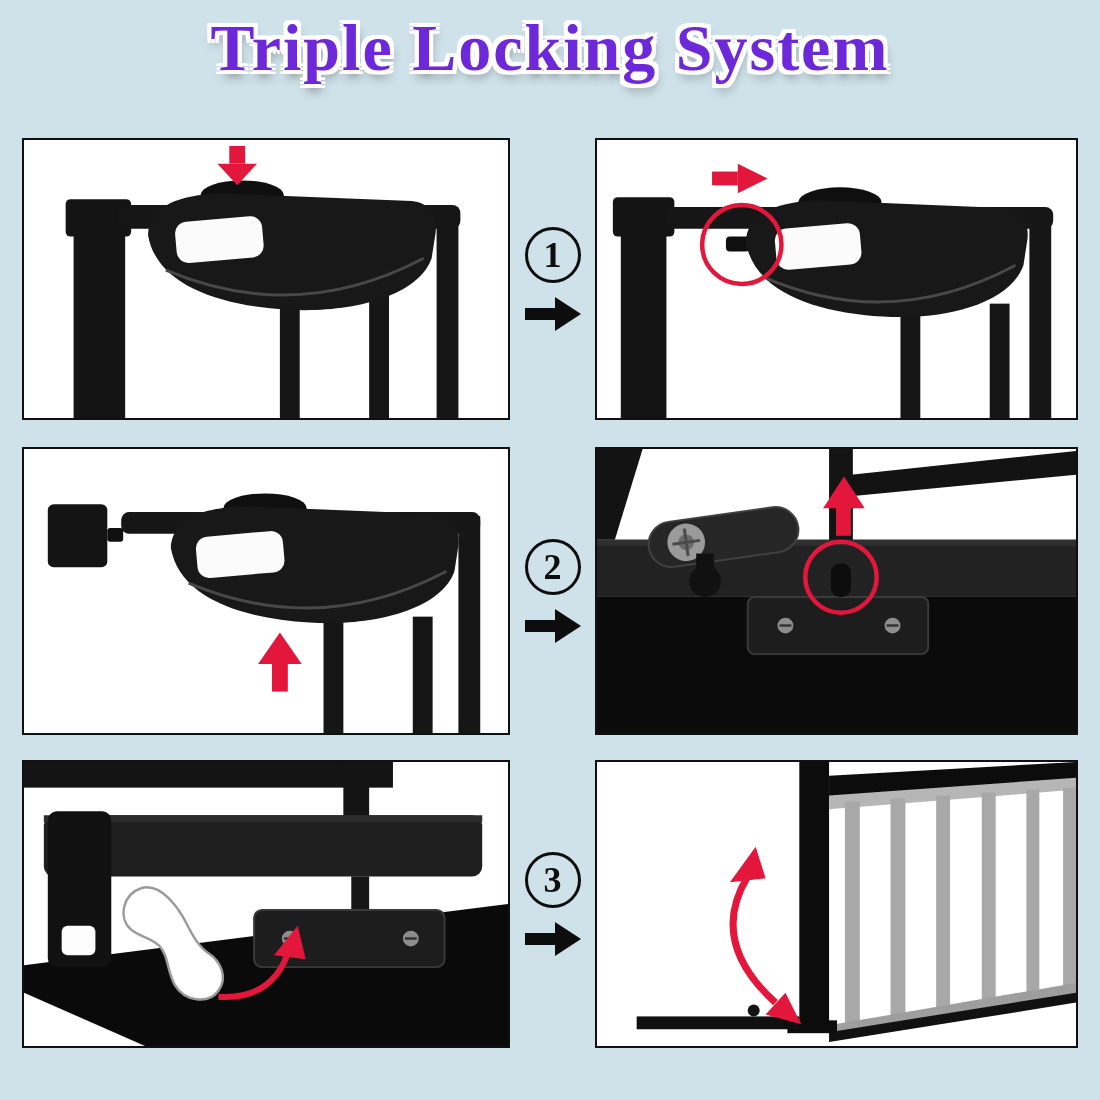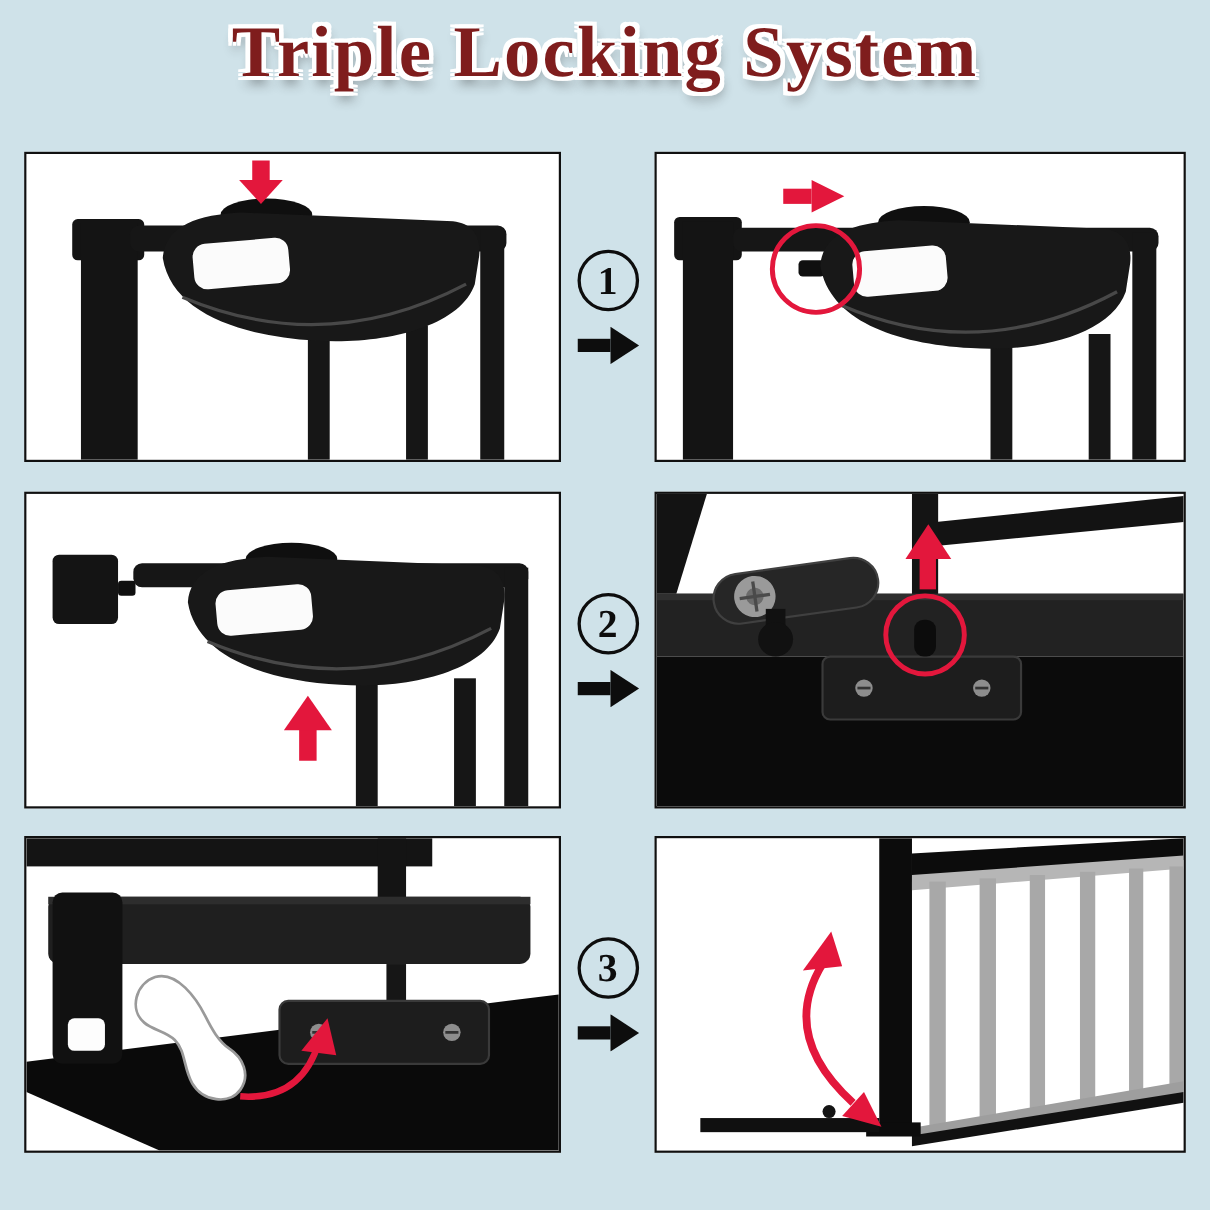--- a/index.html
+++ b/index.html
@@ -18,21 +18,21 @@
   }
   .title{
     position:absolute;
     top:10px;left:0;width:100%;
     margin:0;
     text-align:center;
     font-family:"Liberation Serif","DejaVu Serif",serif;
     font-weight:800;
     font-size:66px;
     letter-spacing:2px;
-    color:#7f1d1d;
+    color:#6d28d9;
     text-shadow:
       -4px -4px 0 #fff, 4px -4px 0 #fff, -4px 4px 0 #fff, 4px 4px 0 #fff,
       -4px 0 0 #fff, 4px 0 0 #fff, 0 -4px 0 #fff, 0 4px 0 #fff,
       2px 7px 10px rgba(40,40,40,.45);
   }
   .row{
     position:absolute;
     left:22px;width:1056px;
     display:flex;align-items:stretch;
   }

